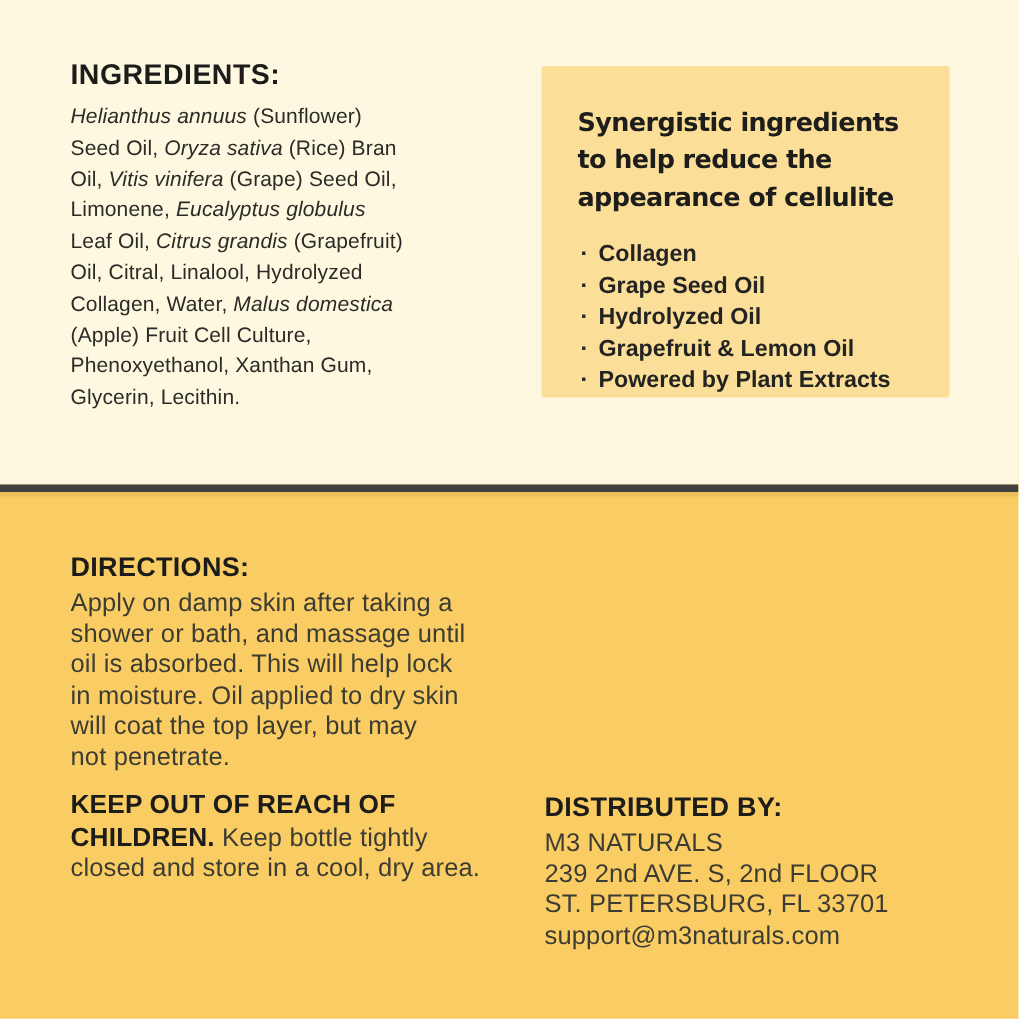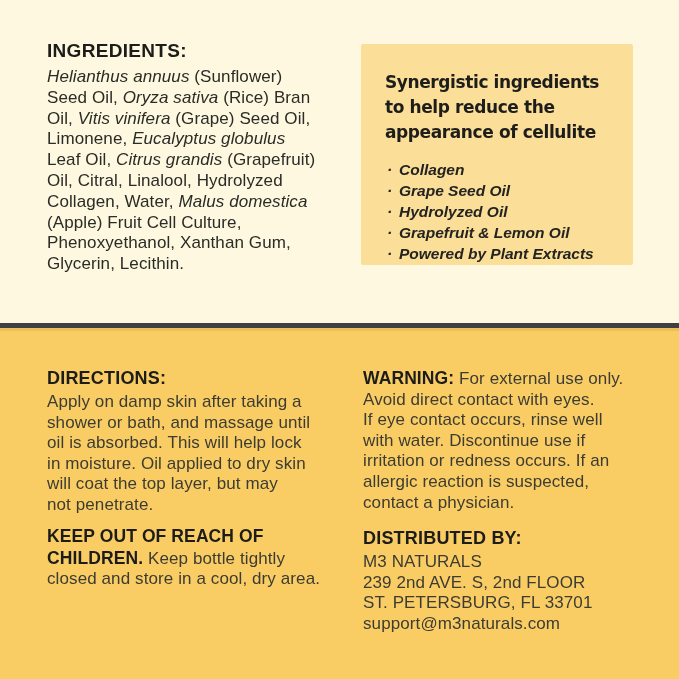--- a/index.html
+++ b/index.html
@@ -6,33 +6,33 @@
   body{font-family:"Liberation Sans",sans-serif;}
   .page{position:relative;width:679px;height:679px;overflow:hidden;
         background:var(--top-bg,#FDF8DF);}
 
   
   .top{position:absolute;left:0;top:0;width:679px;height:323px;
        background:var(--top-bg,#FDF8DF);}
   .ingredients{position:absolute;left:47px;top:40px;width:314px;}
   .ing-heading{margin:0 0 5px 0;font-size:19px;font-weight:bold;
                letter-spacing:0.3px;color:var(--heading-text,#1C1C1A);}
-  .ing-lines{font-size:17px;line-height:20.8px;color:var(--body-text-top,#2B2B27);
+  .ing-lines{font-size:14px;line-height:20.8px;color:var(--body-text-top,#2B2B27);
              letter-spacing:0.1px;}
   .ing-line i{font-style:italic;}
 
   
   .info-box{position:absolute;left:361px;top:44px;width:272px;height:221px;
             box-sizing:border-box;background:var(--box-bg,#FBDE98);
             border-radius:2px;padding:26px 18px 4px 24px;}
   .box-heading{margin:0 0 14px 0;font-family:"DejaVu Sans",sans-serif;
                font-weight:bold;font-size:17px;line-height:25px;
                letter-spacing:-0.4px;color:#1D1D1B;white-space:pre-line;}
   .box-bullets{list-style:none;margin:0;padding:0;font-size:15.5px;
-               font-weight:bold;line-height:21px;color:#232321;font-style:italic;}
+               font-weight:bold;line-height:21px;color:#232321;}
   .bullet-item::before{content:"·";display:inline-block;width:12px;
                        margin-left:2px;font-weight:bold;}
 
   
   .bottom{position:absolute;left:0;top:323px;width:679px;height:356px;
           background:var(--bottom-bg,#FACD64);
           border-top:5px solid #404040;
           box-shadow:inset 0 3px 0 #ECBF58;}
   .block{position:absolute;}
   .h3{margin:0 0 3px 0;font-size:18px;font-weight:bold;
@@ -94,27 +94,20 @@
 oil is absorbed. This will help lock
 in moisture. Oil applied to dry skin
 will coat the top layer, but may
 not penetrate.</div>
     </div>
 
     <div class="block block-keepout body-text"><span class="b">KEEP OUT OF REACH OF
 CHILDREN.</span><span> Keep bottle tightly
 closed and store in a cool, dry area.</span></div>
 
-    <div class="block block-warning body-text"><span class="b">WARNING:</span><span> For external use only.
-Avoid direct contact with eyes.
-If eye contact occurs, rinse well
-with water. Discontinue use if
-irritation or redness occurs. If an
-allergic reaction is suspected,
-contact a physician.</span></div>
 
     <div class="block block-distributed">
       <h3 class="h3">DISTRIBUTED BY:</h3>
       <div class="dist-lines">
           <div class="dist-line">M3 NATURALS</div>
           <div class="dist-line">239 2nd AVE. S, 2nd FLOOR</div>
           <div class="dist-line">ST. PETERSBURG, FL 33701</div>
           <div class="dist-line">support@m3naturals.com</div>
         </div>
     </div>

